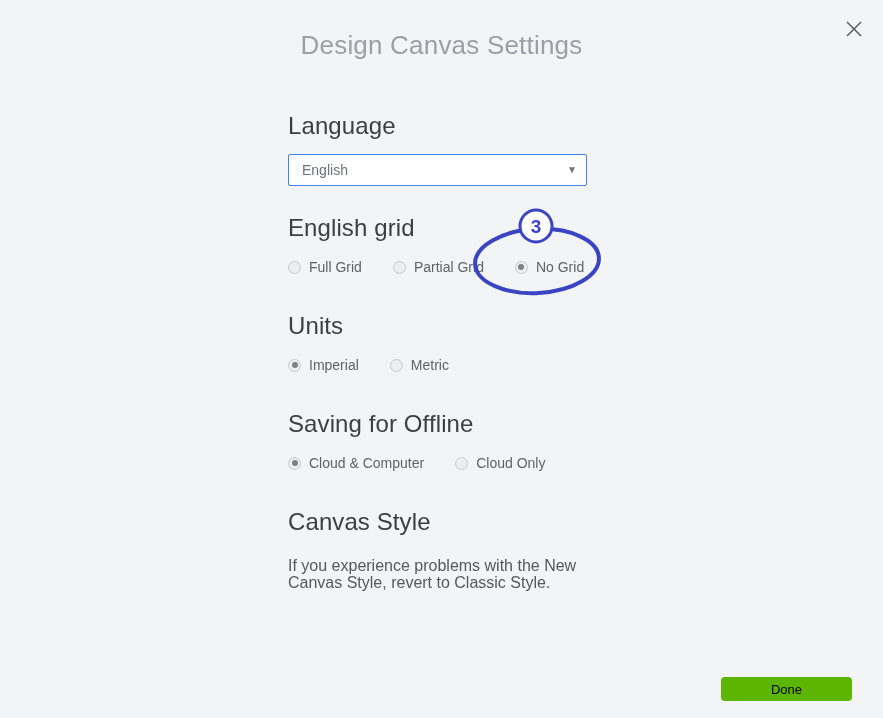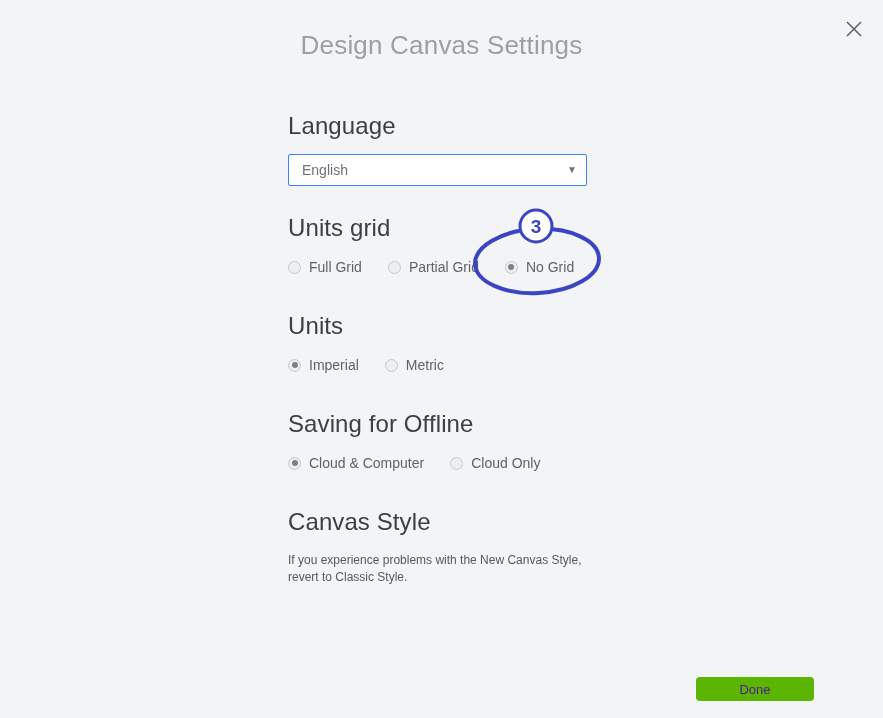--- a/index.html
+++ b/index.html
@@ -86,21 +86,21 @@
     top: 0;
     line-height: 30px;
     font-size: 10px;
     color: #70757a;
   }
 
   
   .radio-row {
     display: flex;
     align-items: center;
-    gap: 0;
+    gap: 5px;
     height: 22px;
   }
   .radio-opt {
     display: flex;
     align-items: center;
     cursor: pointer;
     margin-right: 26px;
     white-space: nowrap;
   }
   .radio {
@@ -125,43 +125,43 @@
     margin-top: -3px;
     border-radius: 50%;
     background: #7d8186;
   }
   .radio-label {
     font-size: 14px;
     color: #5f6368;
   }
 
   .help-text {
-    margin-top: 16px;
-    font-size: 12px;
+    margin-top: 21px;
+    font-size: 16px;
     line-height: 17px;
     color: #55595e;
     width: 300px;
   }
 
   
   .gap-lang   { height: 28px; }
   .gap-grid   { height: 34px; }
   .gap-units  { height: 34px; }
   .gap-saving { height: 34px; }
 
   
   .done-btn {
     position: absolute;
-    left: 696px;
+    left: 721px;
     top: 677px;
-    width: 118px;
+    width: 131px;
     height: 24px;
     background: #5cb500;
     border-radius: 4px;
-    color: #4c1d95;
+    color: #000000;
     font-size: 13px;
     display: flex;
     align-items: center;
     justify-content: center;
     cursor: pointer;
     border: none;
     font-family: "Liberation Sans", sans-serif;
   }
 
   
@@ -194,21 +194,21 @@
     <div class="section-title">Language</div>
     <div class="select-wrap">
       <span class="select-value">English</span>
       <span class="select-caret">▼</span>
     </div>
   </div>
 
   <div class="gap-lang"></div>
 
   <div class="section">
-    <div class="section-title">Units grid</div>
+    <div class="section-title">English grid</div>
     <div class="radio-row">
       <label class="radio-opt">
         <span class="radio"></span>
         <span class="radio-label">Full Grid</span>
       </label>
       <label class="radio-opt">
         <span class="radio"></span>
         <span class="radio-label">Partial Grid</span>
       </label>
       <label class="radio-opt">

